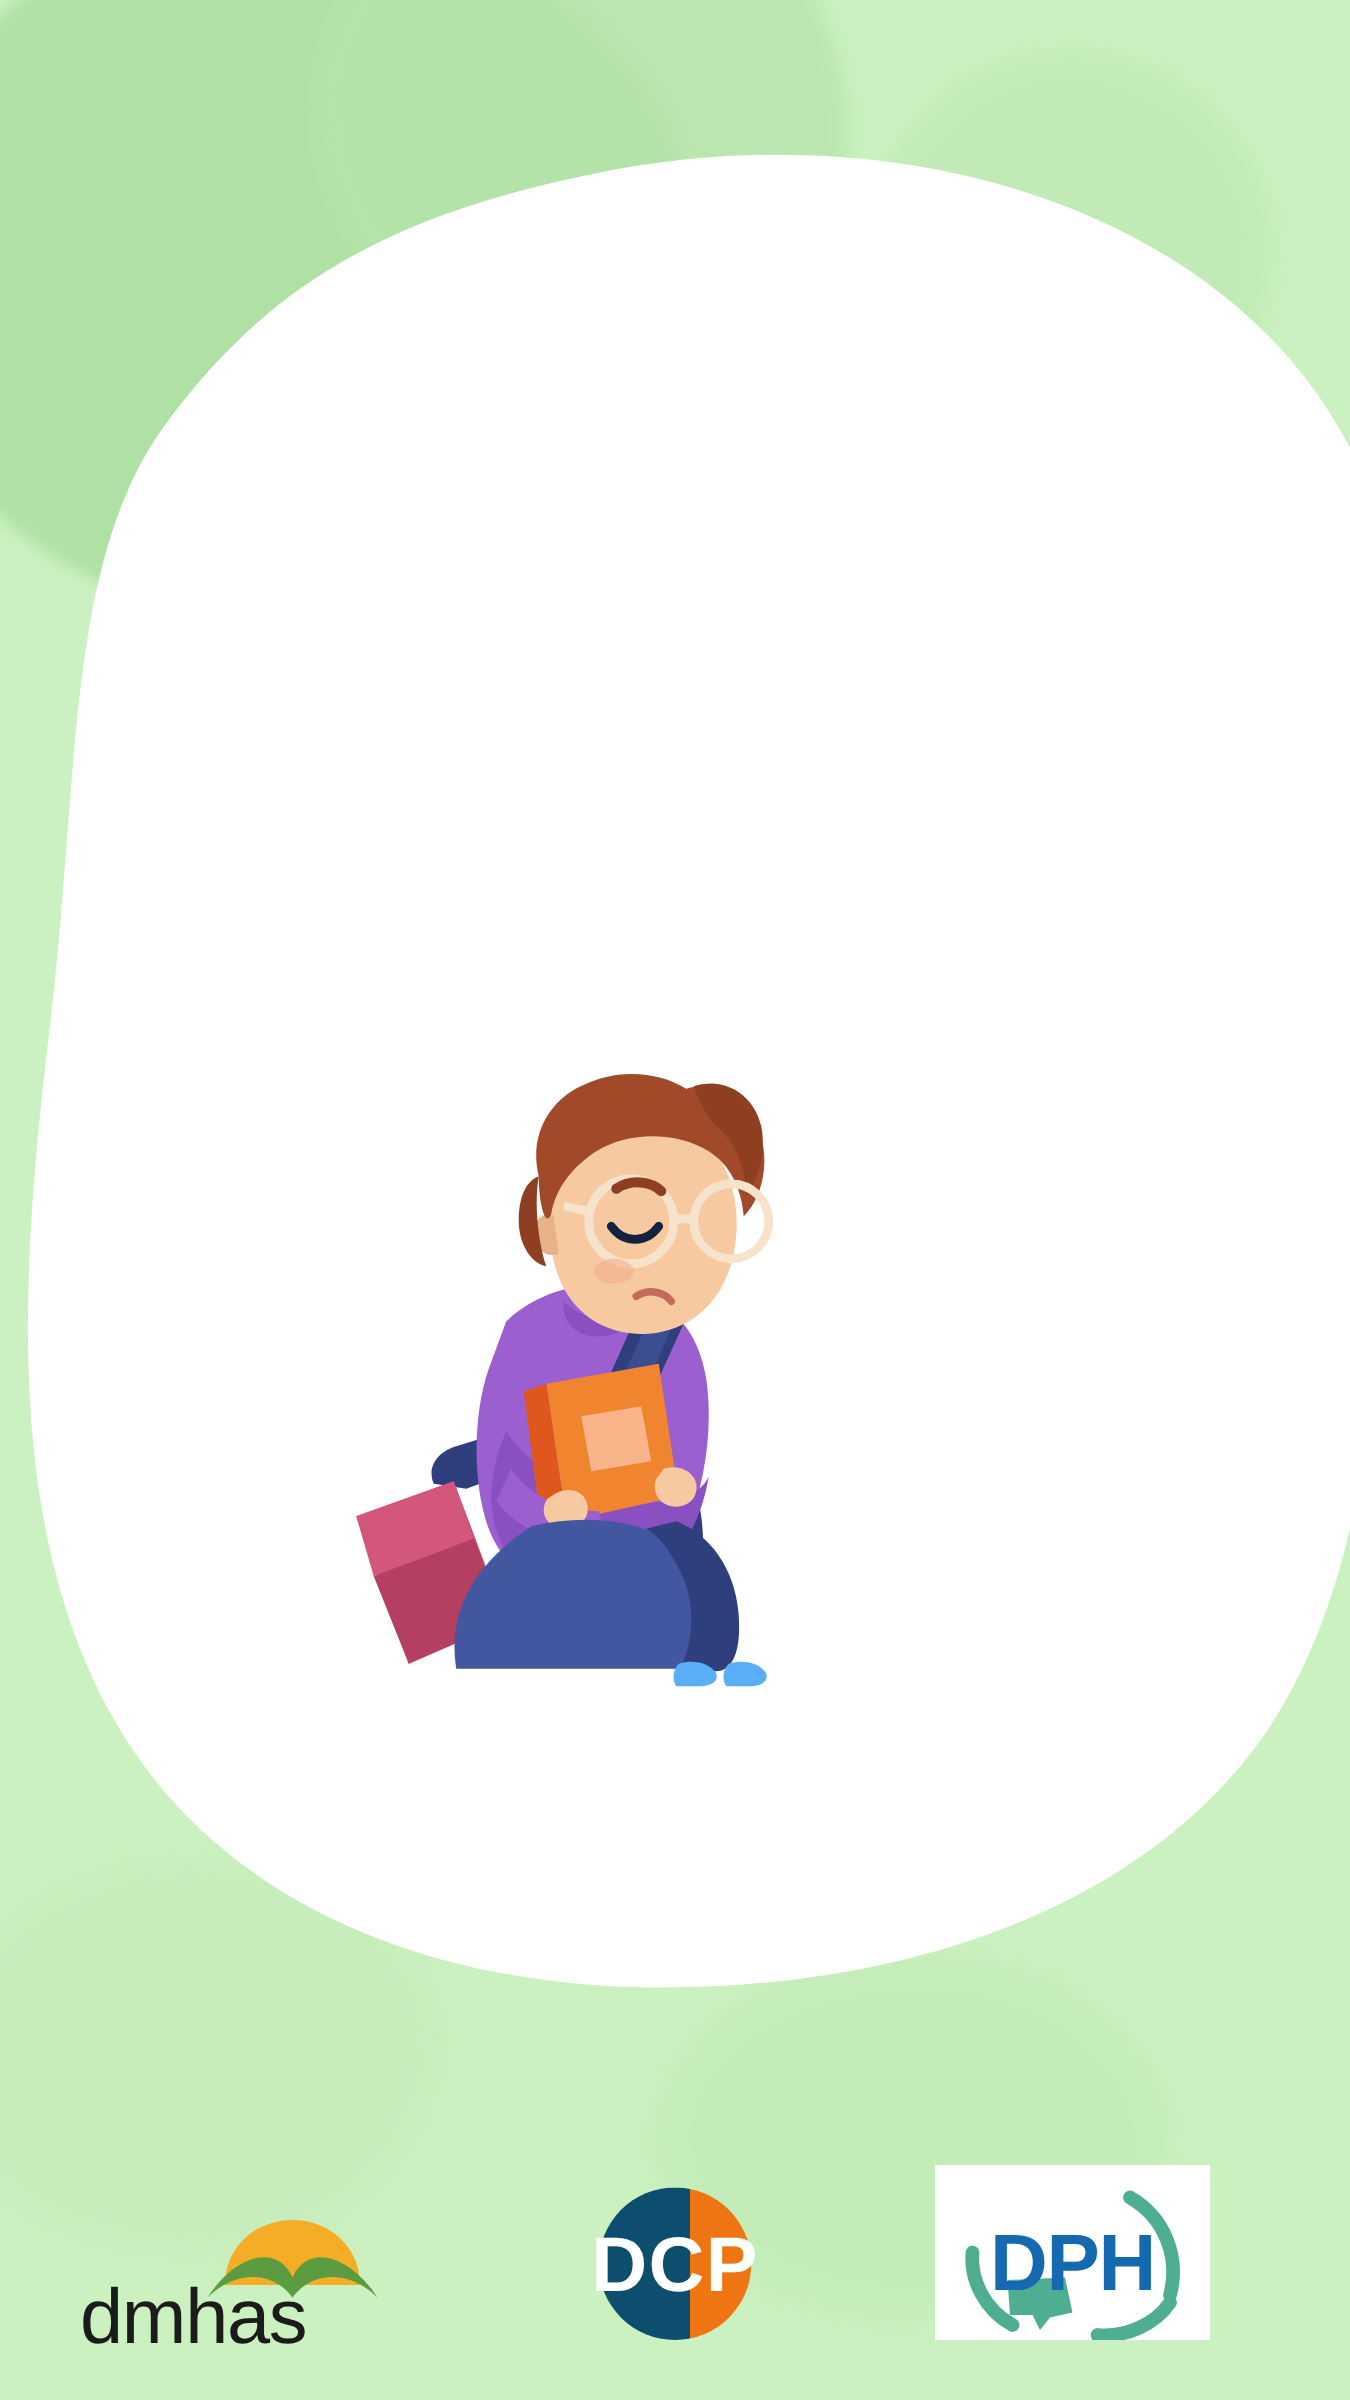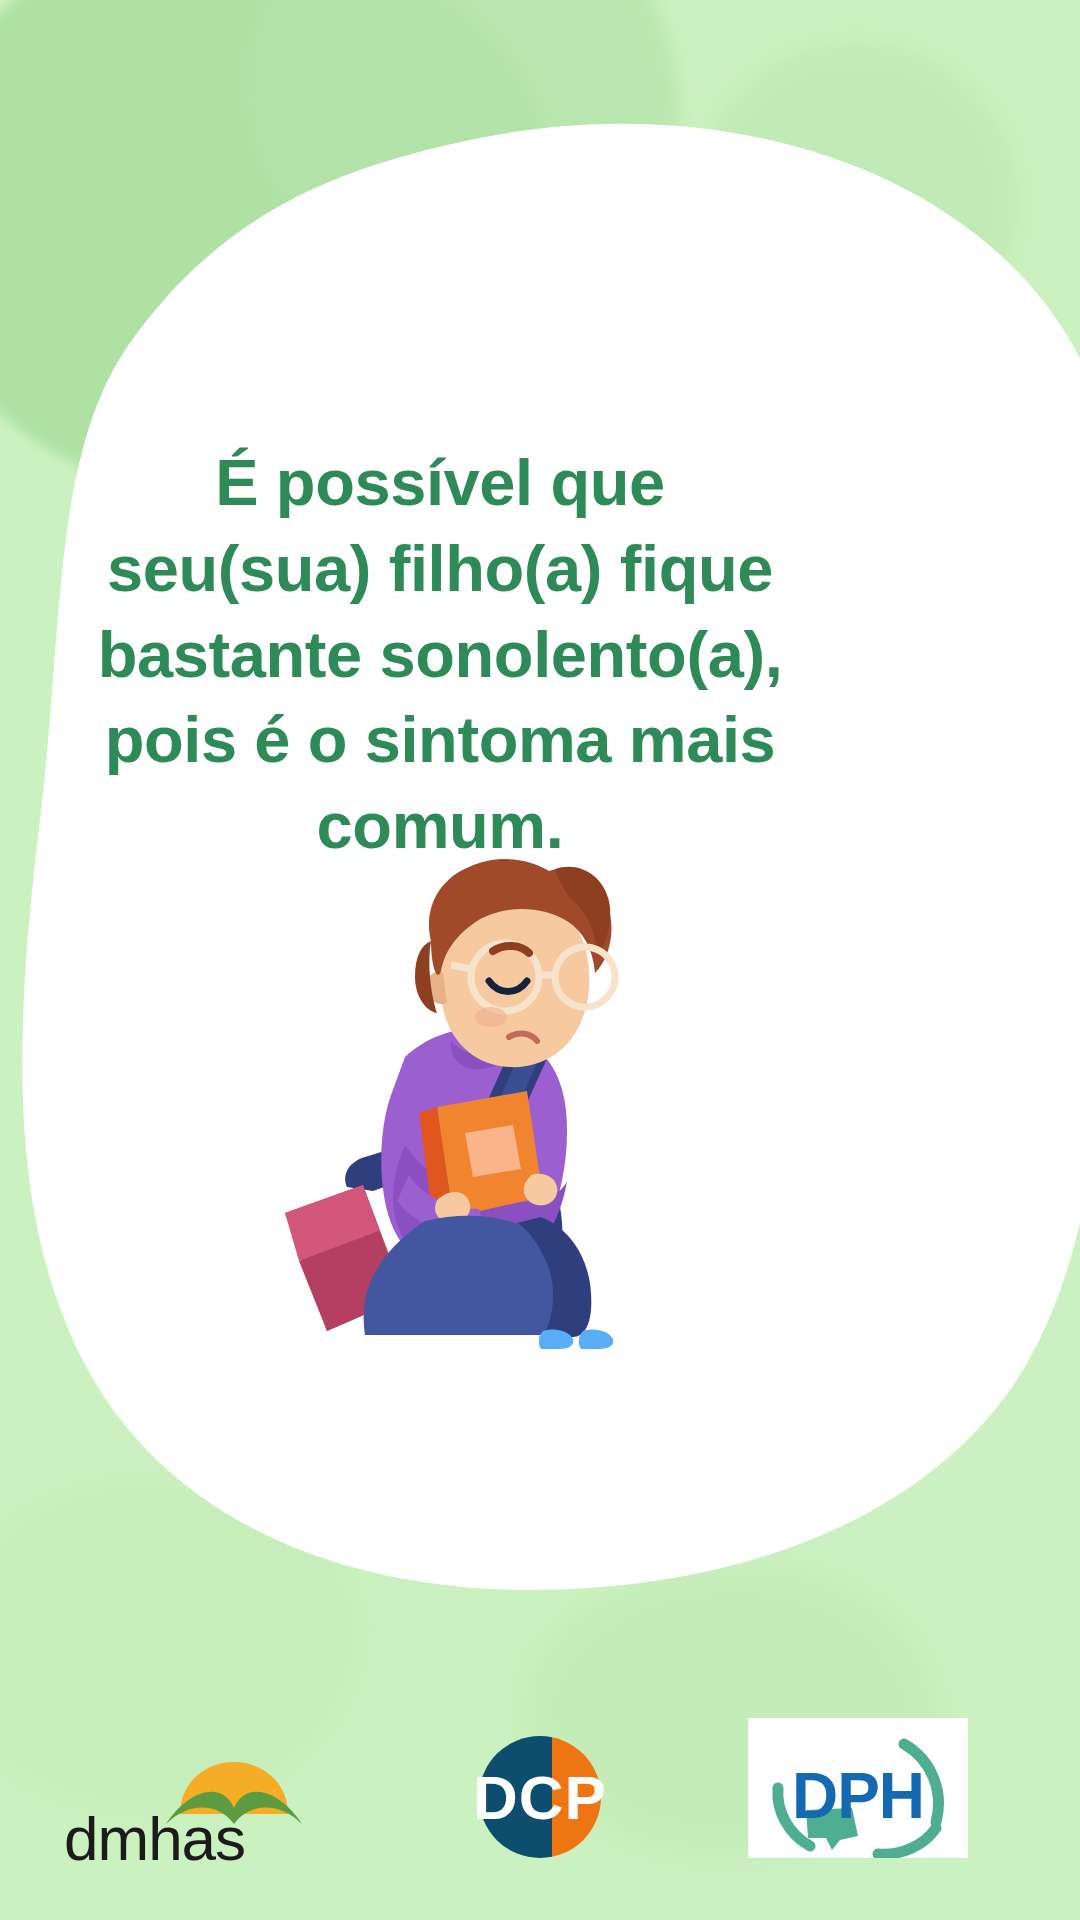--- a/index.html
+++ b/index.html
@@ -110,21 +110,21 @@
     left: 255px;
     top: 845px;
     width: 420px;
     height: 520px;
   }
 
   
   .logo-bar {
     position: absolute;
     left: 0;
-    bottom: 14px;
+    bottom: 0;
     width: 1080px;
     height: 230px;
   }
   .logo-dmhas {
     position: absolute;
     left: 62px;
     bottom: 38px;
     width: 250px;
     height: 140px;
   }
@@ -160,25 +160,20 @@
              C700 -28 930 40 1040 190
              C1150 340 1128 560 1110 760
              C1092 960 1090 1140 1000 1270
              C905 1404 720 1470 520 1470
              C330 1470 160 1400 78 1250
              C-6 1096 6 900 30 700
              C54 500 42 330 122 220
              C208 102 310 50 470 18 Z" fill="#ffffff"></path>
   </svg>
 
-  <div class="headline">É possível que
-seu(sua) filho(a) fique
-bastante sonolento(a),
-pois é o sintoma mais
-comum.</div>
 
   <svg class="illustration" viewBox="0 0 420 520">
 
     <g>
       <path d="M92 342 C86 328 96 316 110 312 L168 294 L178 324 L118 346 Z" fill="#2f3f7e"></path>
       <path d="M30 368 L108 340 L150 452 L72 486 Z" fill="#c64a6e"></path>
       <path d="M30 368 L108 340 L124 386 L44 416 Z" fill="#d2577a"></path>
       <path d="M44 416 L124 386 L150 452 L72 486 Z" fill="#b43f62"></path>
     </g>
 

